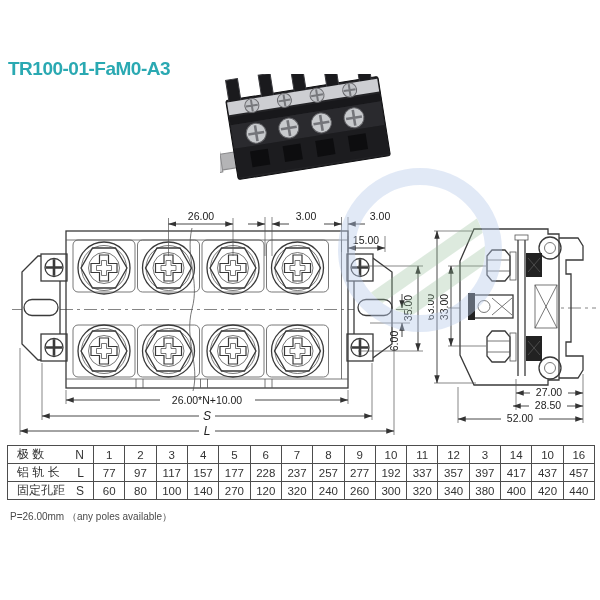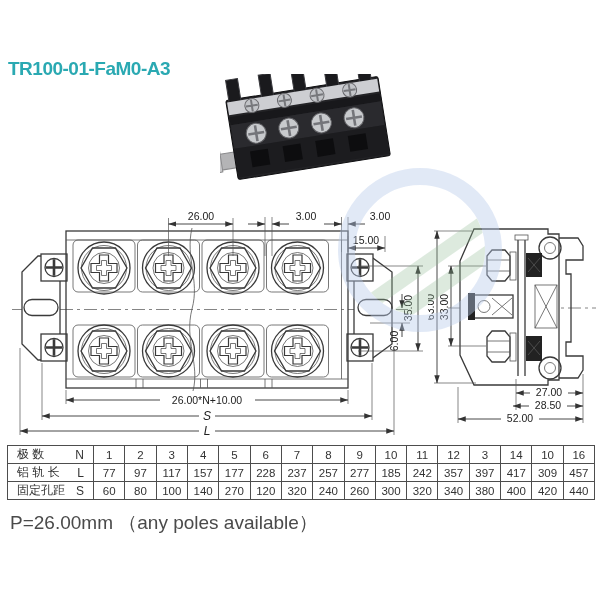--- a/index.html
+++ b/index.html
@@ -31,21 +31,21 @@
   text.d{font:10.5px "Liberation Sans",sans-serif;fill:#222;}
   text.it{font-style:italic;font-size:12px;}
   
   #spec-table{position:absolute;left:7px;top:445px;width:588px;border-collapse:collapse;
       table-layout:fixed;font-size:11.5px;color:#333;z-index:1;}
   #spec-table td,#spec-table th{border:1px solid #4d4d4d;height:17px;text-align:center;
       padding:0;font-weight:normal;overflow:hidden;}
   #spec-table th .rowhead{display:flex;justify-content:space-between;align-items:center;
       padding:0 9px;font-size:12px;}
   
-  #note{position:absolute;left:10px;top:510px;font-size:19px;color:#4a4a4a;z-index:1;}
+  #note{position:absolute;left:10px;top:510px;font-size:10px;color:#4a4a4a;z-index:1;}
 </style>
 </head>
 <body>
 
 <div id="page">
 
   <div id="title">TR100-01-FaM0-A3</div>
 
   <svg id="photo" viewBox="0 0 178 116">
     <g transform="rotate(-9 89 60)">
@@ -330,26 +330,26 @@
           </th>
           <td>77</td>
           <td>97</td>
           <td>117</td>
           <td>157</td>
           <td>177</td>
           <td>228</td>
           <td>237</td>
           <td>257</td>
           <td>277</td>
-          <td>185</td>
-          <td>242</td>
+          <td>192</td>
+          <td>337</td>
           <td>357</td>
           <td>397</td>
           <td>417</td>
-          <td>309</td>
+          <td>437</td>
           <td>457</td>
         </tr>
         <tr>
           <th>
             <div class="rowhead">
               <span>固定孔距</span>
               <span>S</span>
             </div>
           </th>
           <td>60</td>

